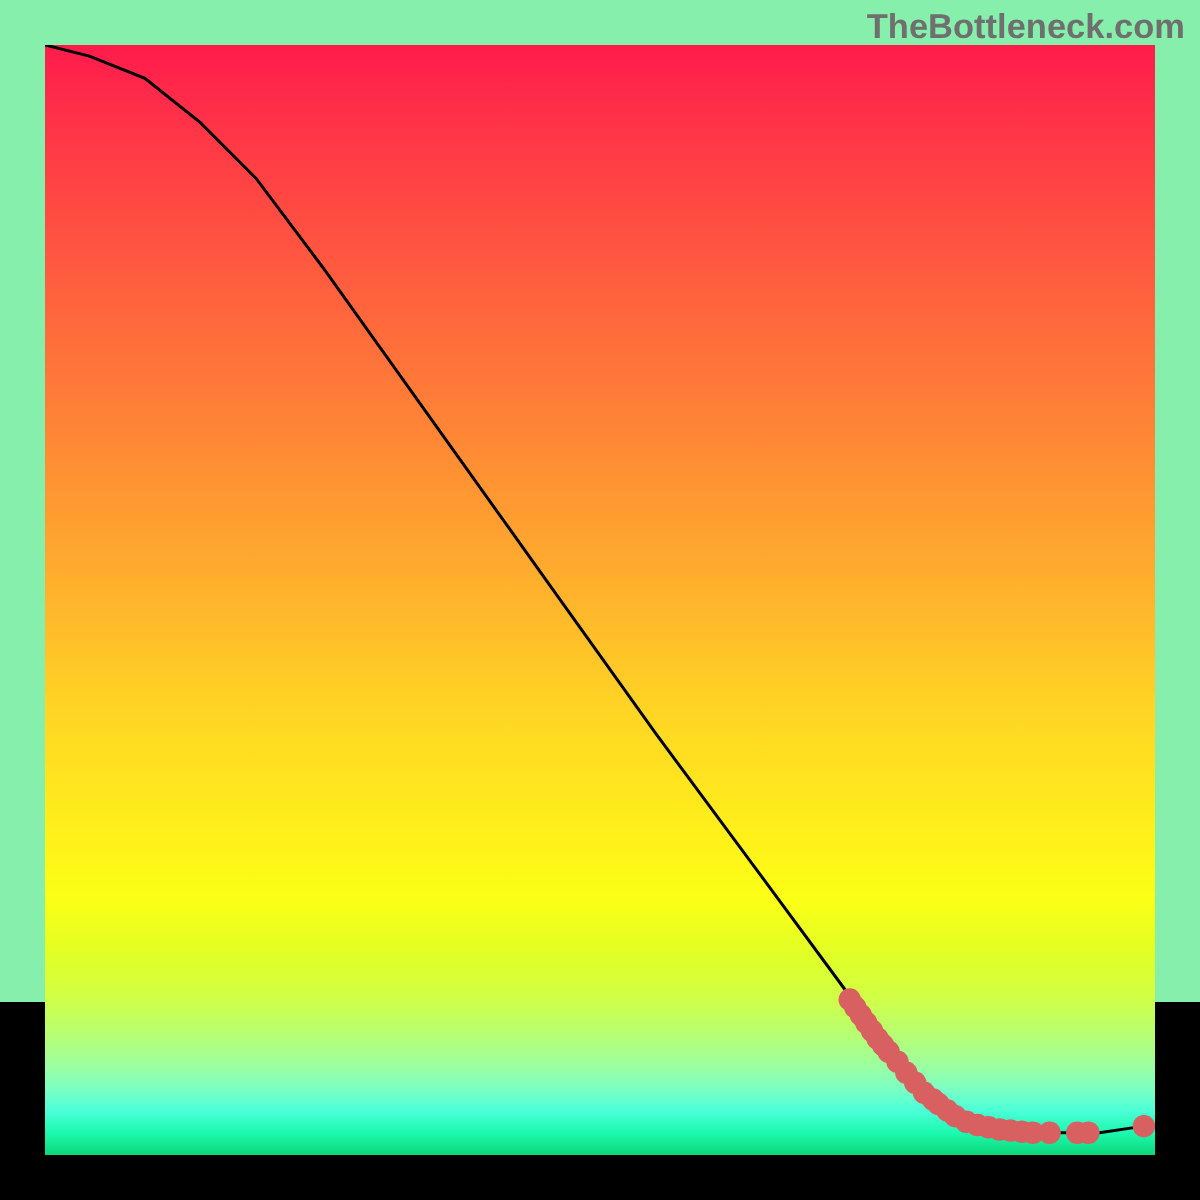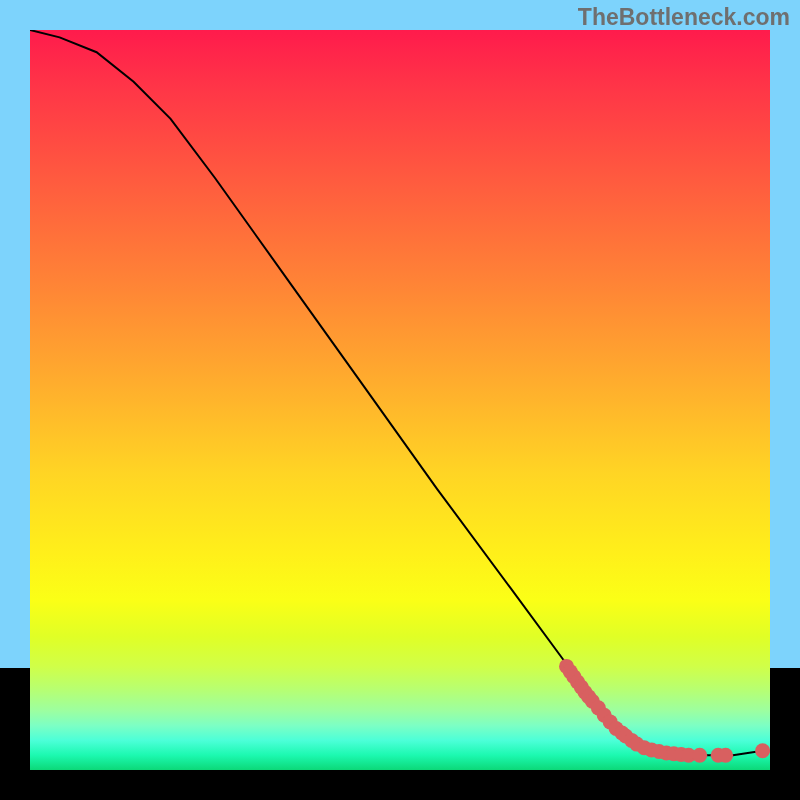--- a/index.html
+++ b/index.html
@@ -7,21 +7,21 @@
     padding: 0;
     width: 800px;
     height: 800px;
     background: #000;
     overflow: hidden;
   }
   .frame {
     position: relative;
     width: 800px;
     height: 668px;
-    background: #7dd3fc;
+    background: #86efac;
   }
   .plot-area {
     position: absolute;
     left: 30px;
     top: 30px;
     width: 740px;
     height: 740px;
     overflow: hidden;
   }
   .gradient-bg {

